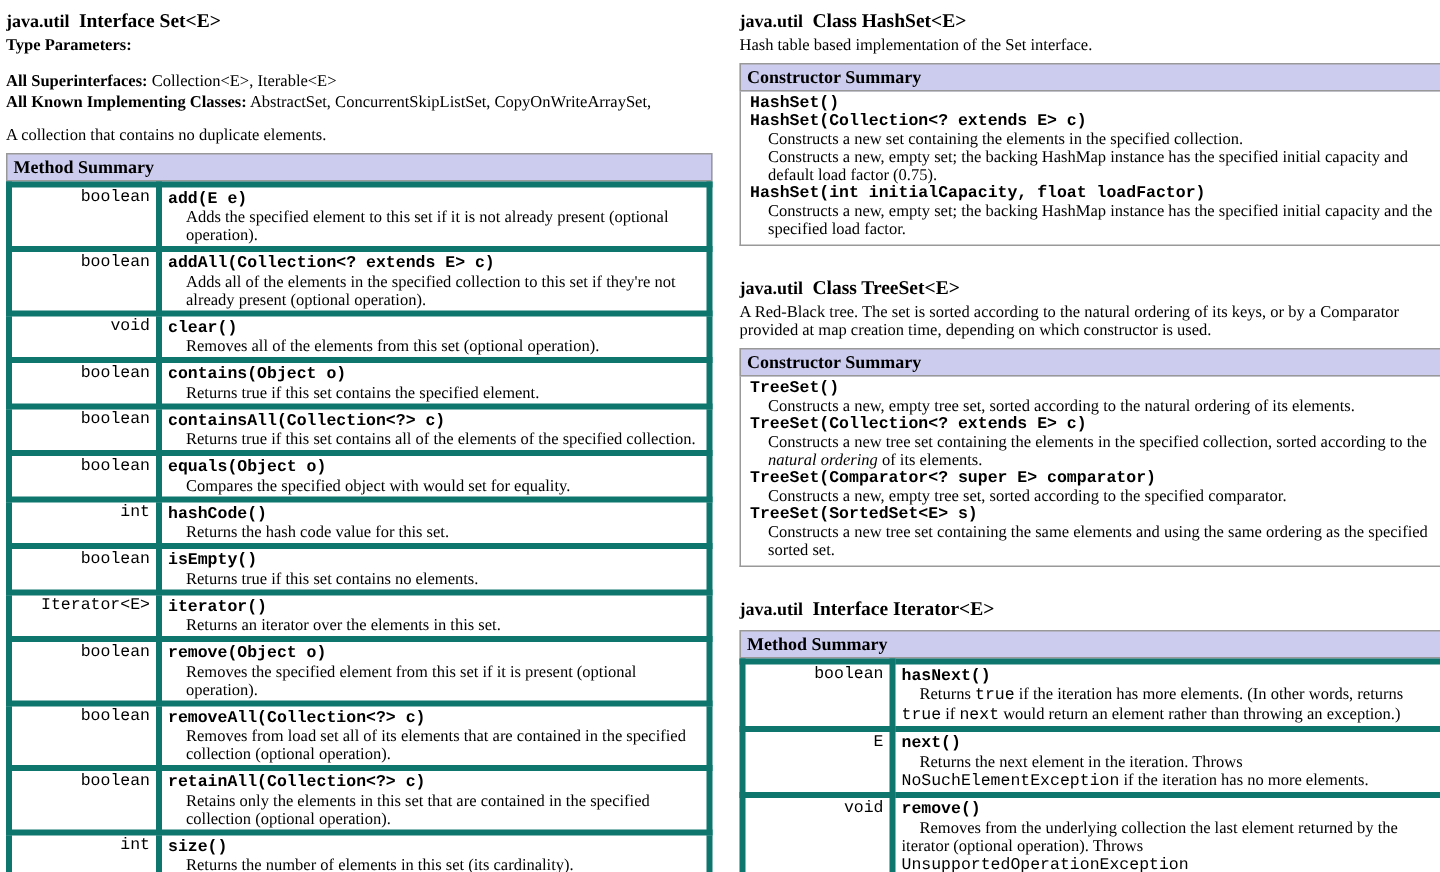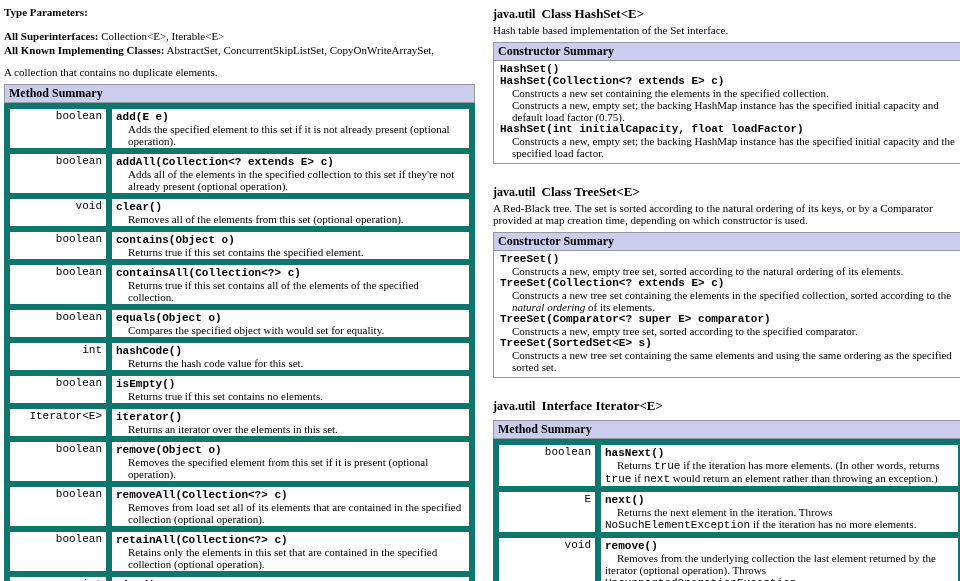--- a/index.html
+++ b/index.html
@@ -43,21 +43,21 @@
     margin-top: 6px;
     font-size: 12px;
   }
   table.meth {
     border-collapse: collapse;
     width: 100%;
     border: 1px solid #999;
     font-size: 11px;
   }
   table.meth td {
-    border: 6px solid #0f766e;
+    border: 4px solid #0f766e;
     padding: 1px 4px;
     vertical-align: top;
   }
   table.meth td.ret {
     text-align: right;
     white-space: nowrap;
     font-family: "Courier New", monospace;
     width: 88px;
   }
   .cs-body {
@@ -75,20 +75,25 @@
   .sp { height: 8px; }
   i { font-style: italic; }
 </style>
 </head>
 <body>
 
 <div class="two-col">
 
   <div class="col">
 
+    <div class="cls-title header-line">
+      <span class="pkg">java.util</span>
+      <span class="big">&nbsp;<span>Interface</span>
+      <span>Set&lt;E&gt;</span></span>
+    </div>
 
     <div class="header-line">
       <b>Type Parameters:</b><br>
     </div>
     <div class="sp"></div>
 
     <div class="header-line">
       <b>All Superinterfaces:</b>
       <span>Collection&lt;E&gt;, Iterable&lt;E&gt;</span>
     </div>

